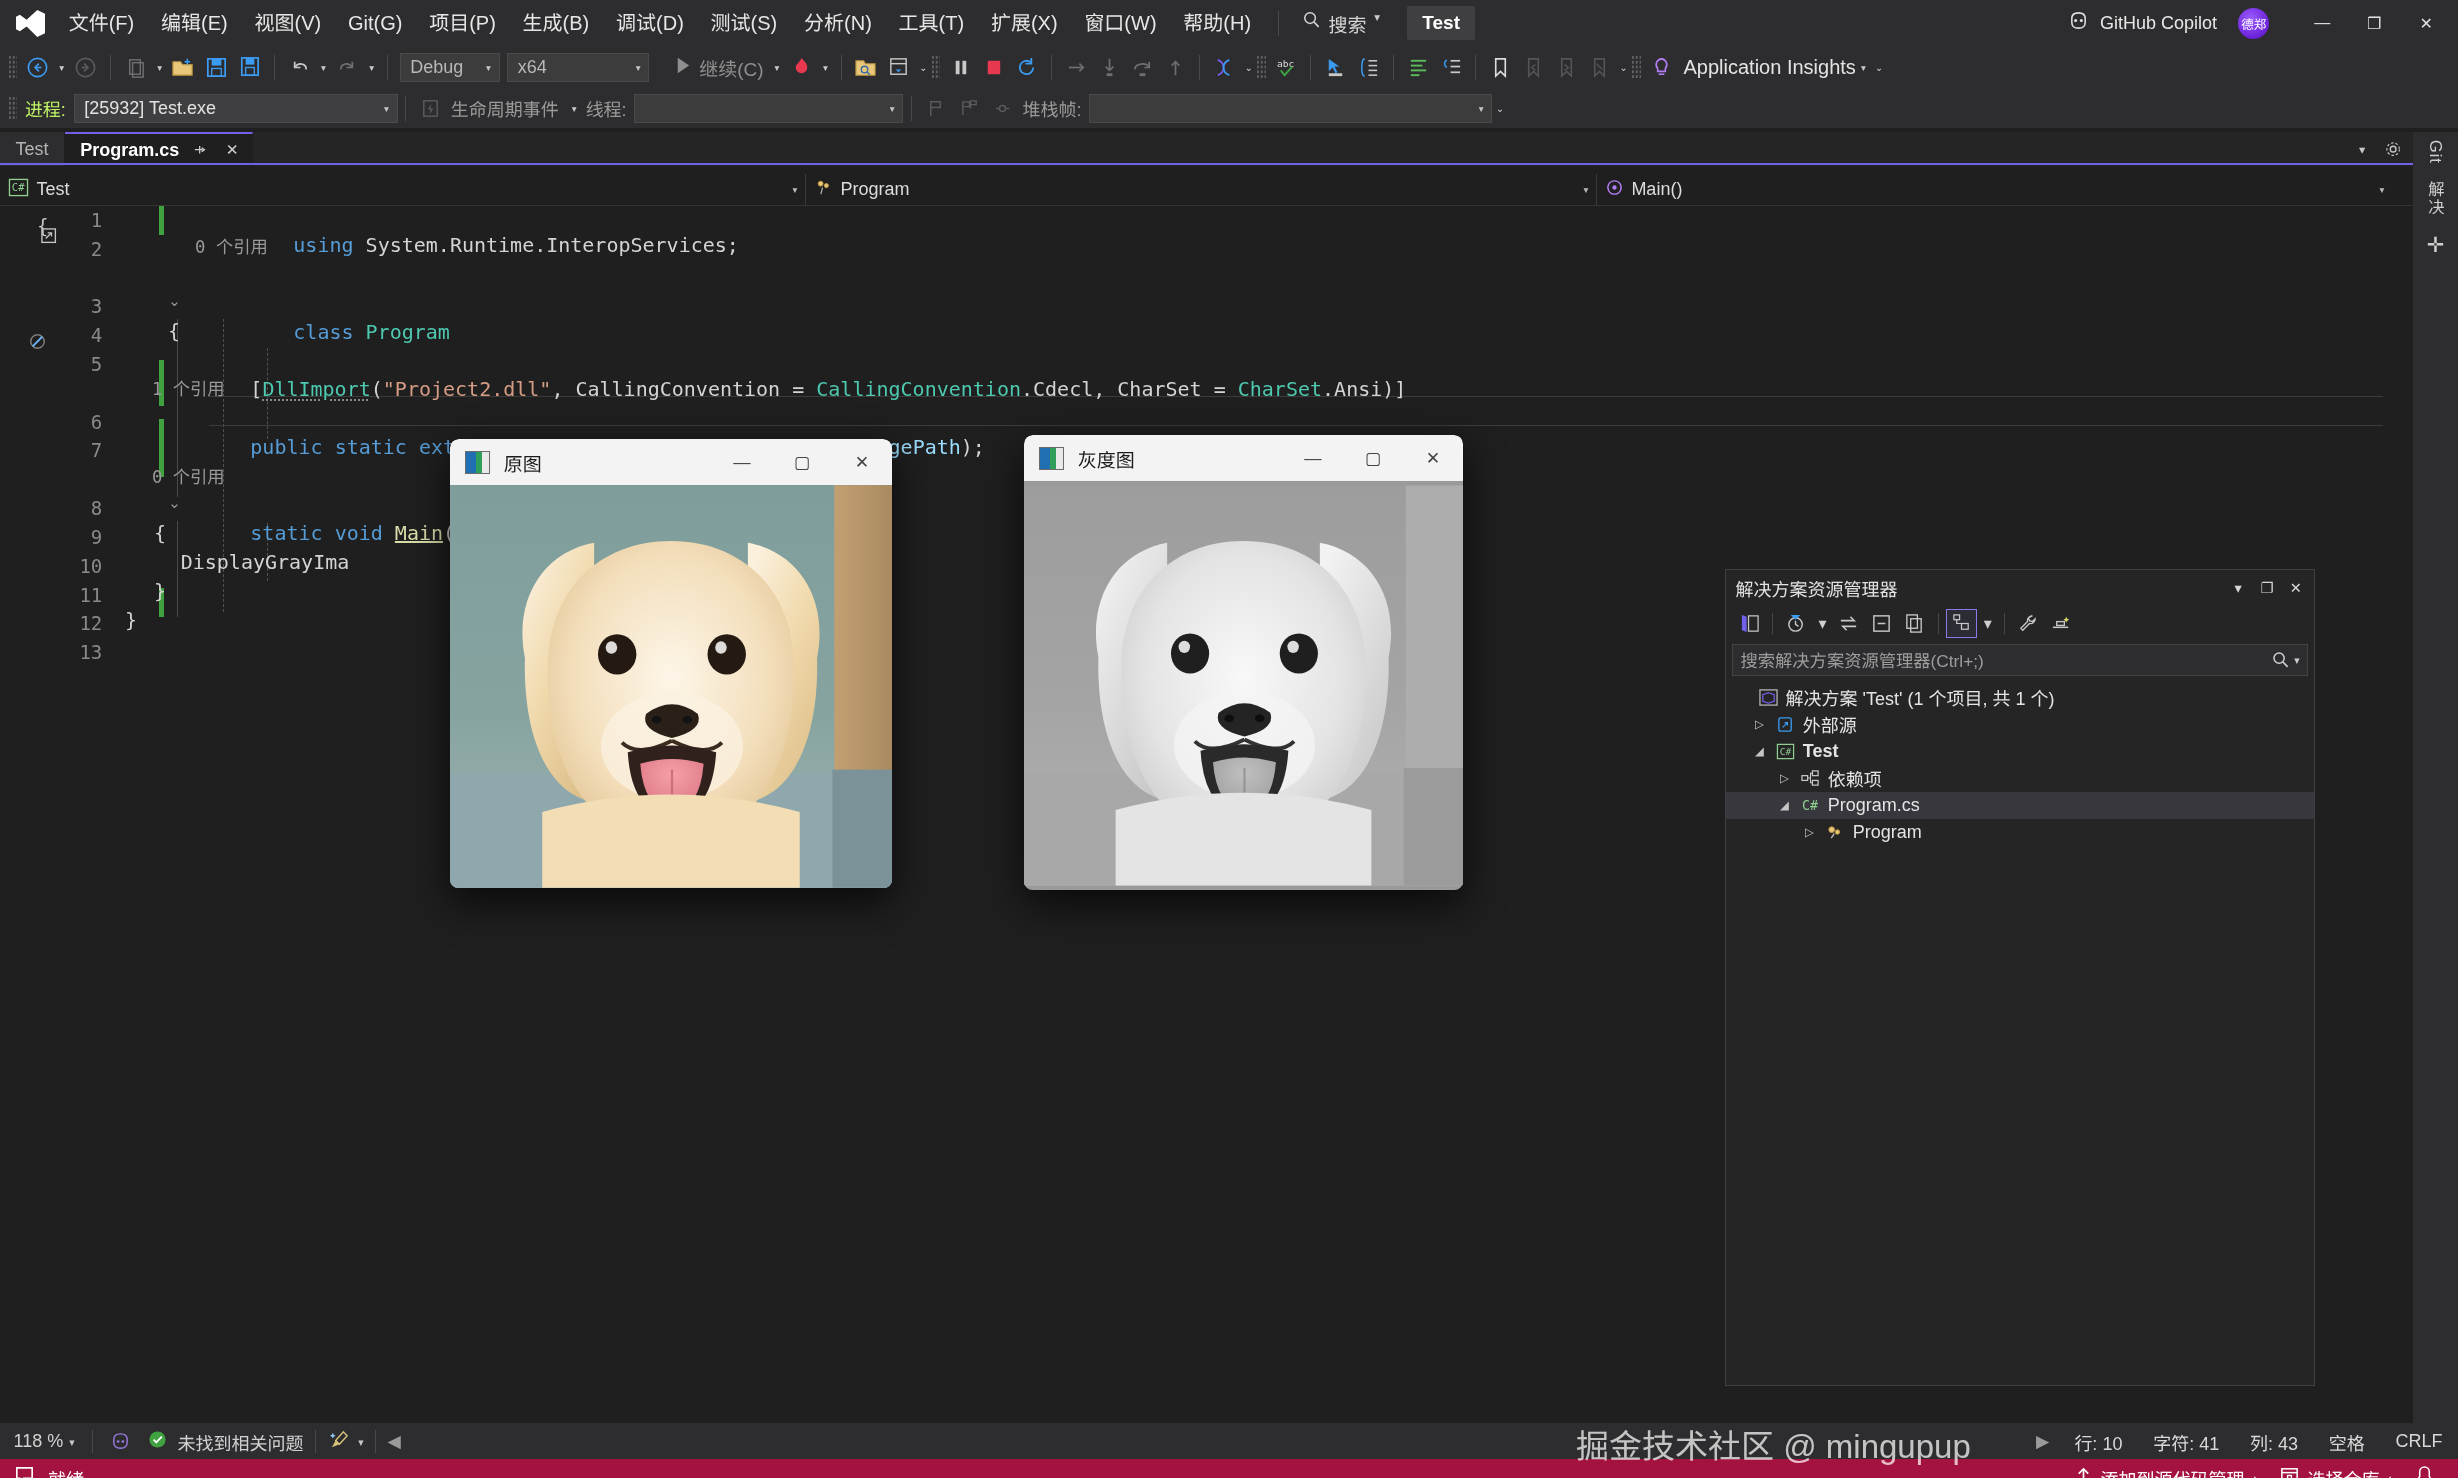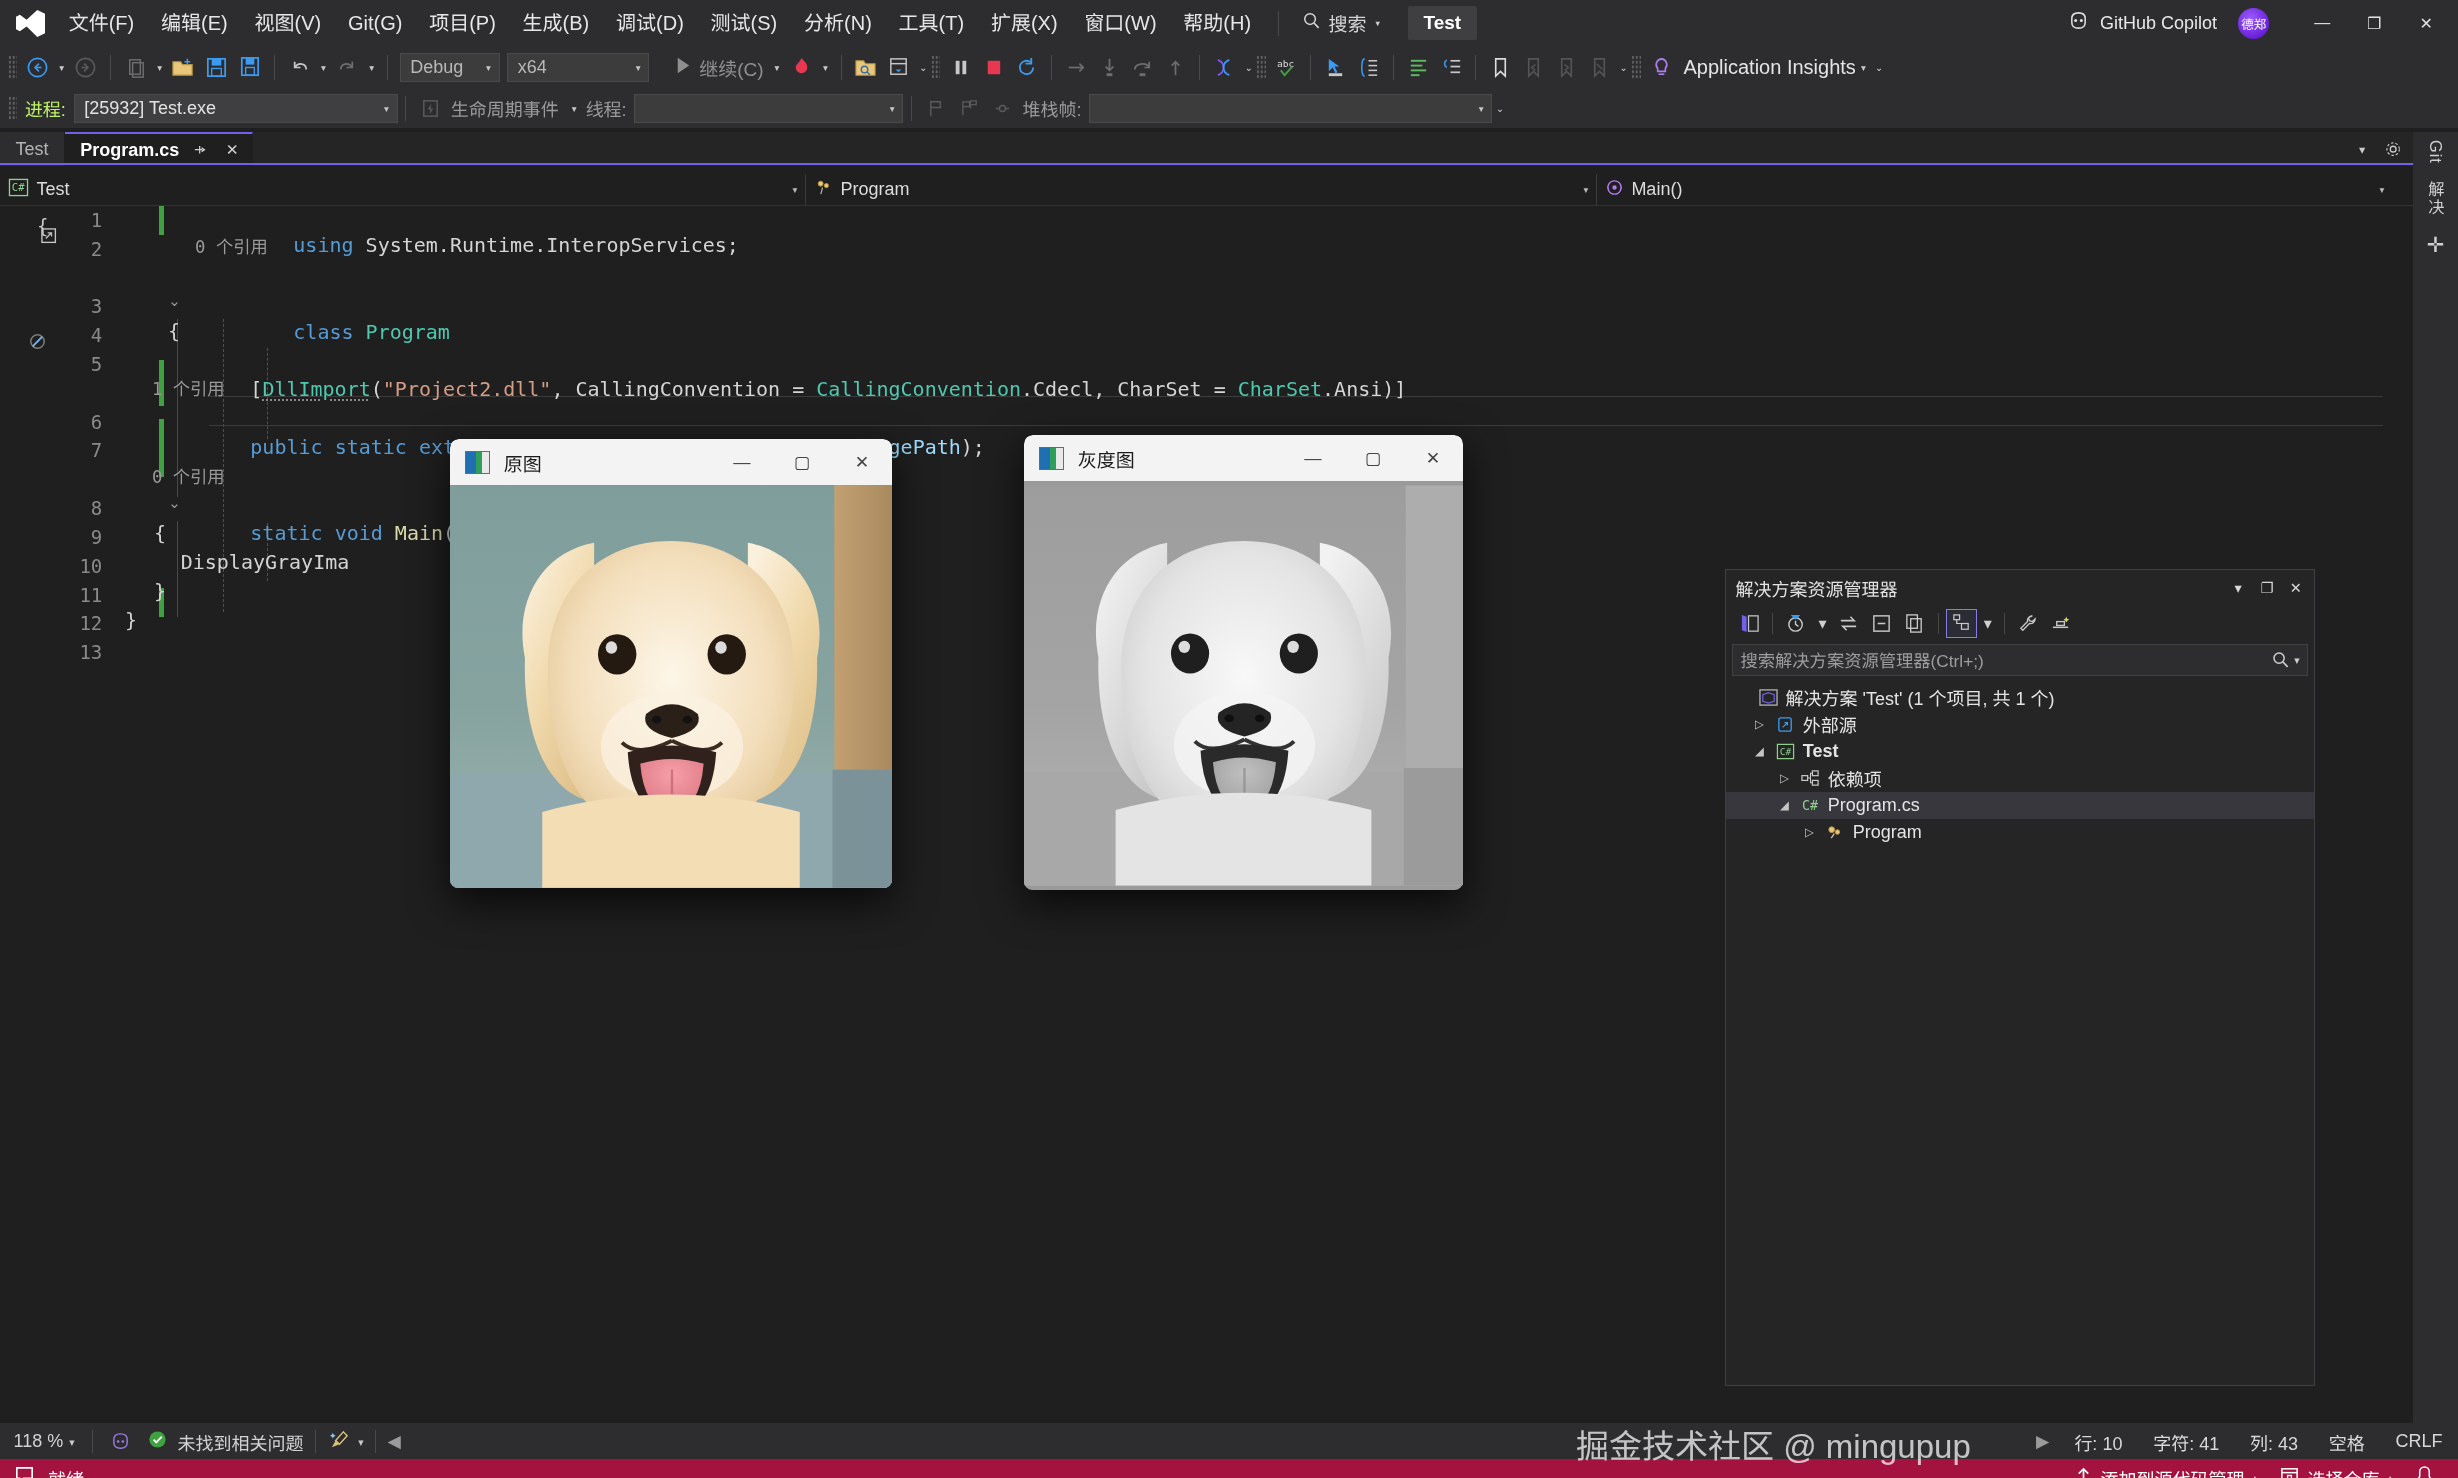--- a/index.html
+++ b/index.html
@@ -17,21 +17,21 @@
   
   .menubar {
     position:absolute; left:0; top:0; width:2458px; height:46px;
     background:#2d2d30; display:flex; align-items:center; padding-left:11.5px;
   }
   .vs-logo { width:38px; height:35px; display:flex; align-items:center; justify-content:center; margin-right:5.8px; }
   .menu-item {
     font-size:20px; color:#e6e6e6; padding:5.8px 13.4px; line-height:1.1; white-space:nowrap;
   }
   .menu-sep-v { width:1px; height:25px; background:#4a4a4a; margin:0 13.4px; }
-  .search-box { display:flex; align-items:center; gap:7.7px; font-size:19px; color:#d4d4d4; padding:3.8px 9.6px;font-family:Liberation Mono, monospace; }
+  .search-box { display:flex; align-items:flex-start; gap:7.7px; font-size:19px; color:#d4d4d4; padding:3.8px 9.6px; }
   .search-caret { font-size:11.5px; color:#cccccc; }
   .sln-chip {
     margin-left:17.3px; background:#3f3f41; color:#ffffff; font-weight:bold;
     font-size:19px; padding:5.8px 15.4px; border-radius:1.9px;
   }
   .mb-right { margin-left:auto; display:flex; align-items:center; gap:0px; padding-right:5.8px; }
   .copilot-btn { display:flex; align-items:center; gap:9.6px; font-size:18px; color:#e8e8e8; padding:5.8px 11.5px; margin-right:9.6px;}
   .avatar {
     width:31px; height:31px; border-radius:50%;
     background: radial-gradient(circle at 40% 35%, #9b5cff 0%, #6a21d8 70%, #4a14a0 100%);
@@ -111,21 +111,21 @@
   .chbar { position:absolute; left:159px; width:4.8px; background:#3fa13f; }
   .code {
     position:absolute; left:197px; top:0; right:0; height:100%;
     font-family:"DejaVu Sans Mono","Liberation Mono",monospace;
     font-size:20px; line-height:29px; white-space:pre;
   }
   .cl { position:absolute; left:0; white-space:pre; }
   .k   { color:#569cd6; }  
   .t   { color:#4ec9b0; }  
   .s   { color:#d69d85; }  
-  .m   { color:#dcdcaa; }  
+  .m   { color:#dcdcaa;text-decoration:underline; }  
   .p   { color:#9cdcfe; }  
   .n   { color:#d4d4d4; }  
   .ref { color:#9a9a9a; font-size:17.3px; }
   .squiggle { text-decoration: underline dotted #888; text-underline-offset:2.9px; }
   .indent-guide { position:absolute; width:1px; background:#404040; }
   .indent-guide.dash { background:none; border-left:1px dashed #505050; }
   .cursorline-top { position:absolute; height:1px; background:#3c3c3c; }
 
   
   .vscroll { position:absolute; right:0; top:206px; width:31px; height:1197px; background:#252526; }

